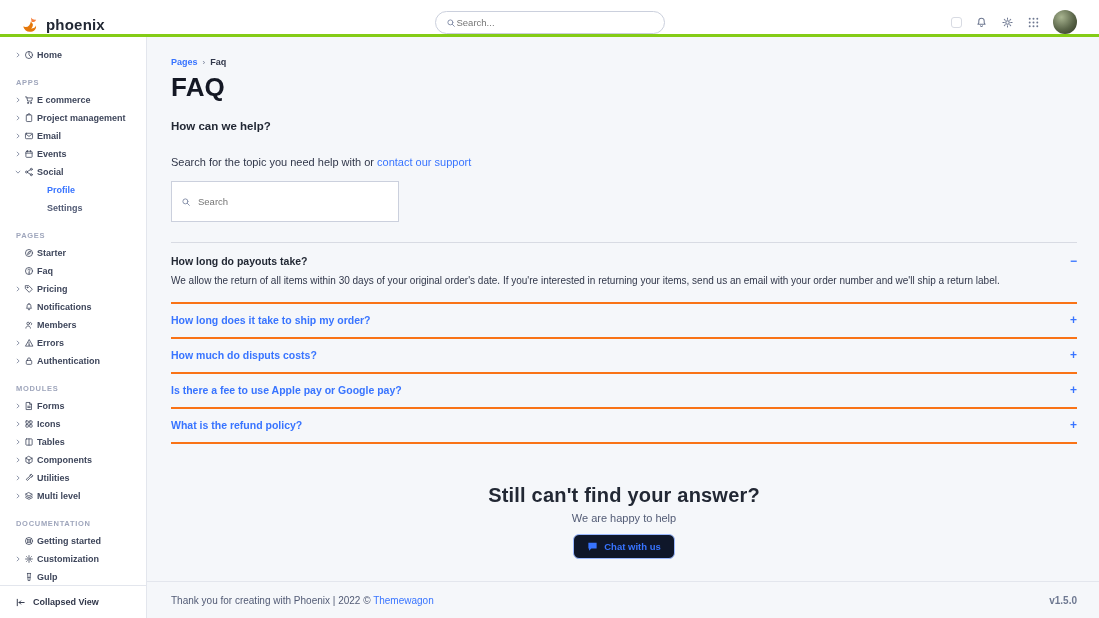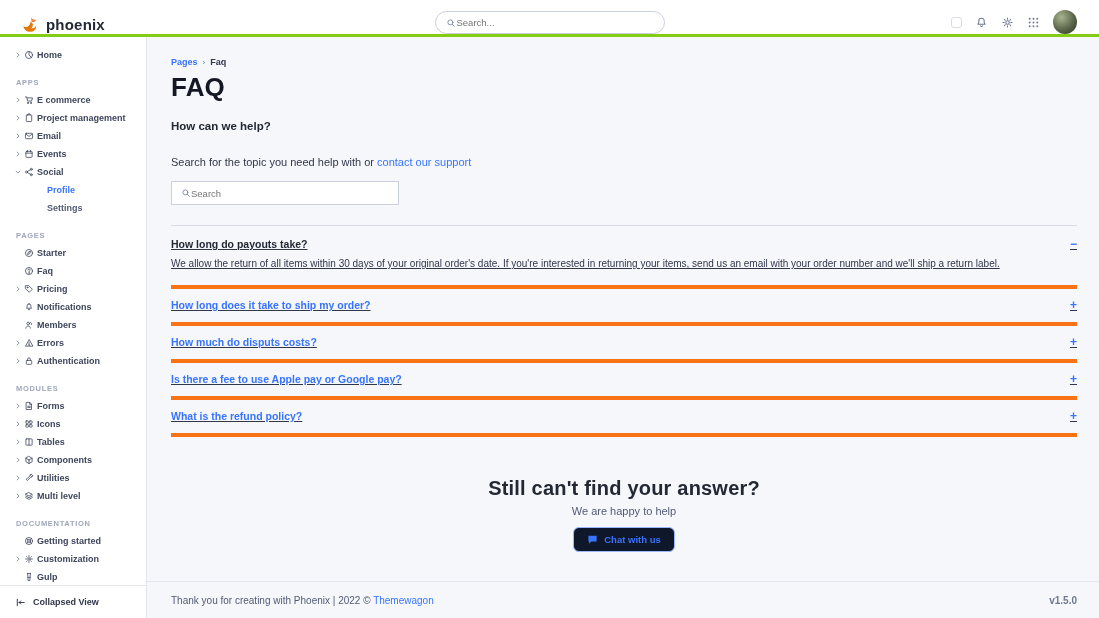--- a/index.html
+++ b/index.html
@@ -48,27 +48,27 @@
   .main { flex:1; background:#f5f7fa; display:flex; flex-direction:column; overflow:hidden; }
   .content { padding:20px 22px 0 24px; }
   .breadcrumb { display:flex; align-items:center; gap:5px; font-size:9px; }
   .crumb-link { color:#3874ff; font-weight:600; text-decoration:none; cursor:pointer; }
   .crumb-sep { color:#6e7891; font-size:8px; }
   .crumb-current { color:#31374a; font-weight:600; }
   .page-title { font-size:26px; font-weight:800; color:#141824; margin:5px 0 17px; letter-spacing:.2px; }
   .help-heading { font-size:11.5px; font-weight:700; color:#222834; margin-bottom:24px; }
   .help-sub { font-size:11px; color:#31374a; margin-bottom:13px; }
   .help-sub a { color:#3874ff; text-decoration:none; cursor:pointer; }
-  .content-search { width:228px; height:24px; border:1px solid #cbd0dd; border-radius:0; background:#fff;
-                    display:flex; align-items:center; padding:0 9px; color:#8a94ad; margin-bottom:20px; }
+  .content-search { width:228px; height:41px; border:1px solid #cbd0dd; border-radius:0; background:#fff;
+                    display:flex; align-items:center; gap:7px; padding:0 9px; color:#8a94ad; margin-bottom:20px; }
   .content-search input { border:none; outline:none; width:100%; font-size:9.5px; color:#525b75;
                           font-family:inherit; background:transparent; }
 
   .faq-list { border-top:1px solid #d8dbe3; }
-  .faq-item { border-bottom:4px solid #f97316;text-decoration:underline; }
+  .faq-item { border-bottom:2px solid #f97316; }
   .faq-q { display:flex; justify-content:space-between; align-items:center; padding:10.5px 0;
            cursor:pointer; width:100%; background:none; border:none; font-family:inherit; text-align:left; }
   .faq-item.expanded .faq-q { padding:12px 0 0 0; }
   .q-text { font-size:10.5px; font-weight:700; color:#3874ff; }
   .faq-item.expanded .q-text { color:#222834; }
   .toggle { font-size:12px; font-weight:700; color:#3874ff; line-height:10px; }
   .faq-a { font-size:10px; color:#31374a; padding:7px 0 14px; line-height:1.35; }
 
   .cta { text-align:center; margin-top:40px; }
   .cta-title { font-size:20px; font-weight:800; color:#222834; letter-spacing:.2px; }

